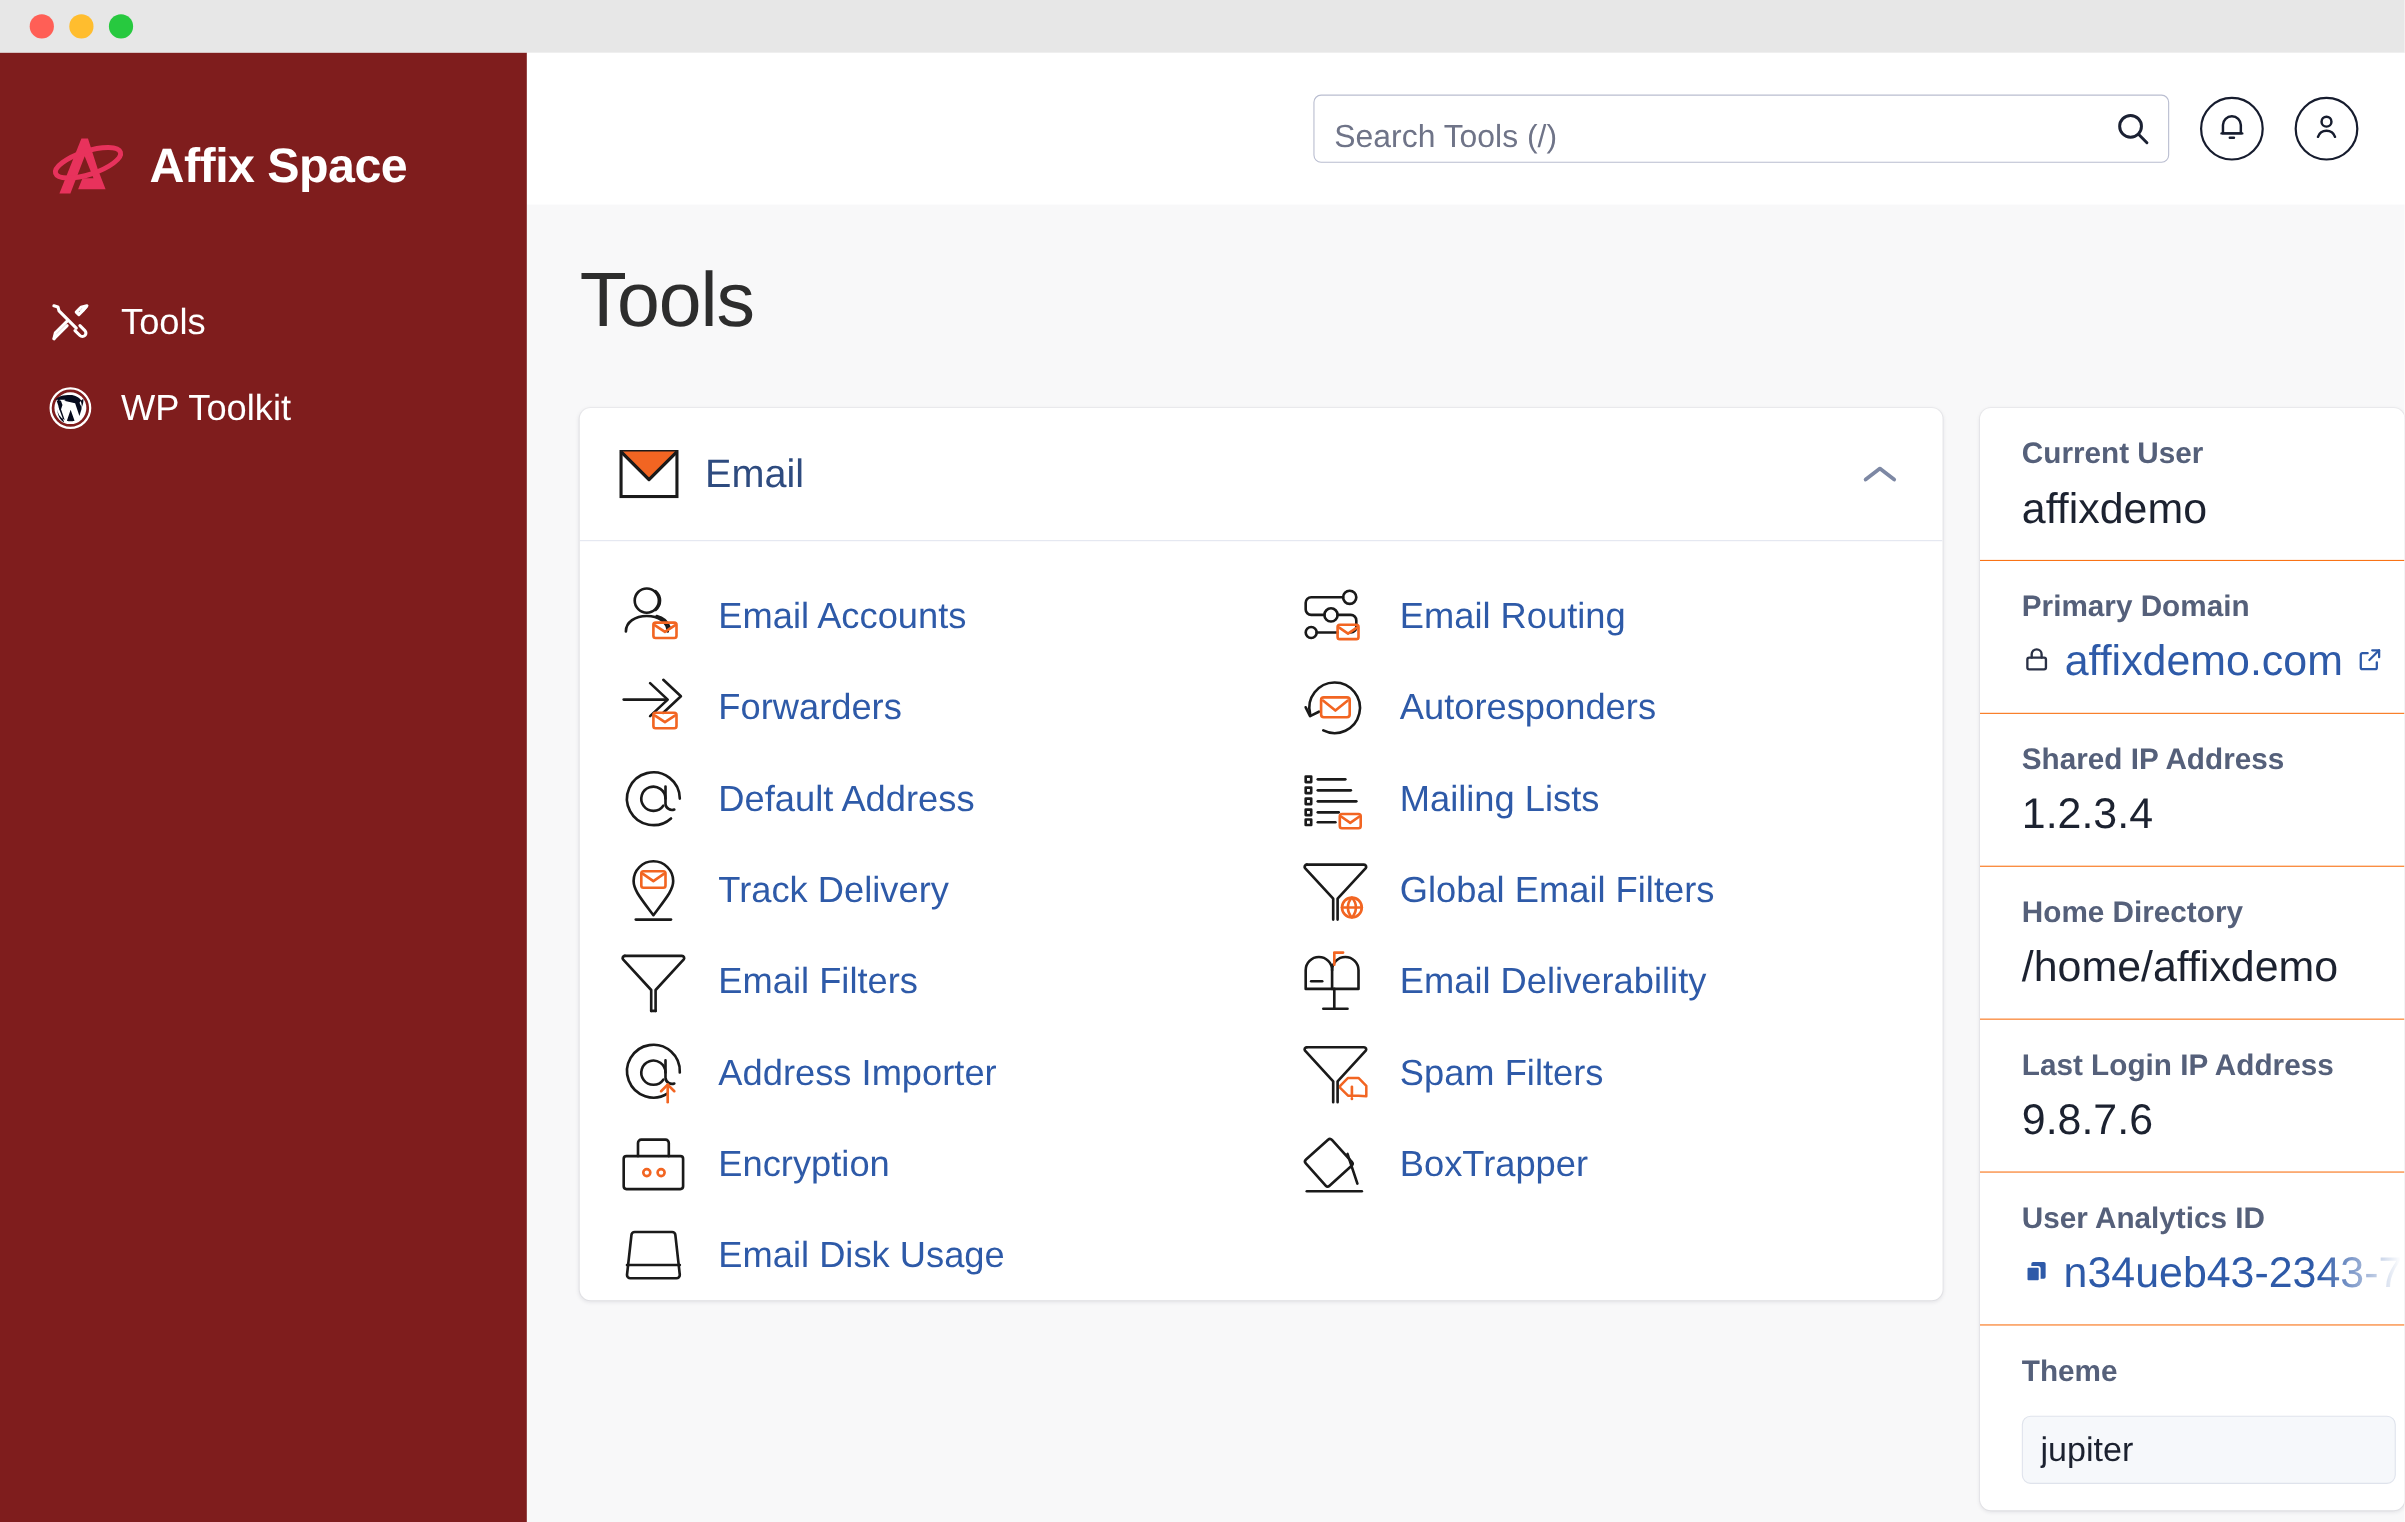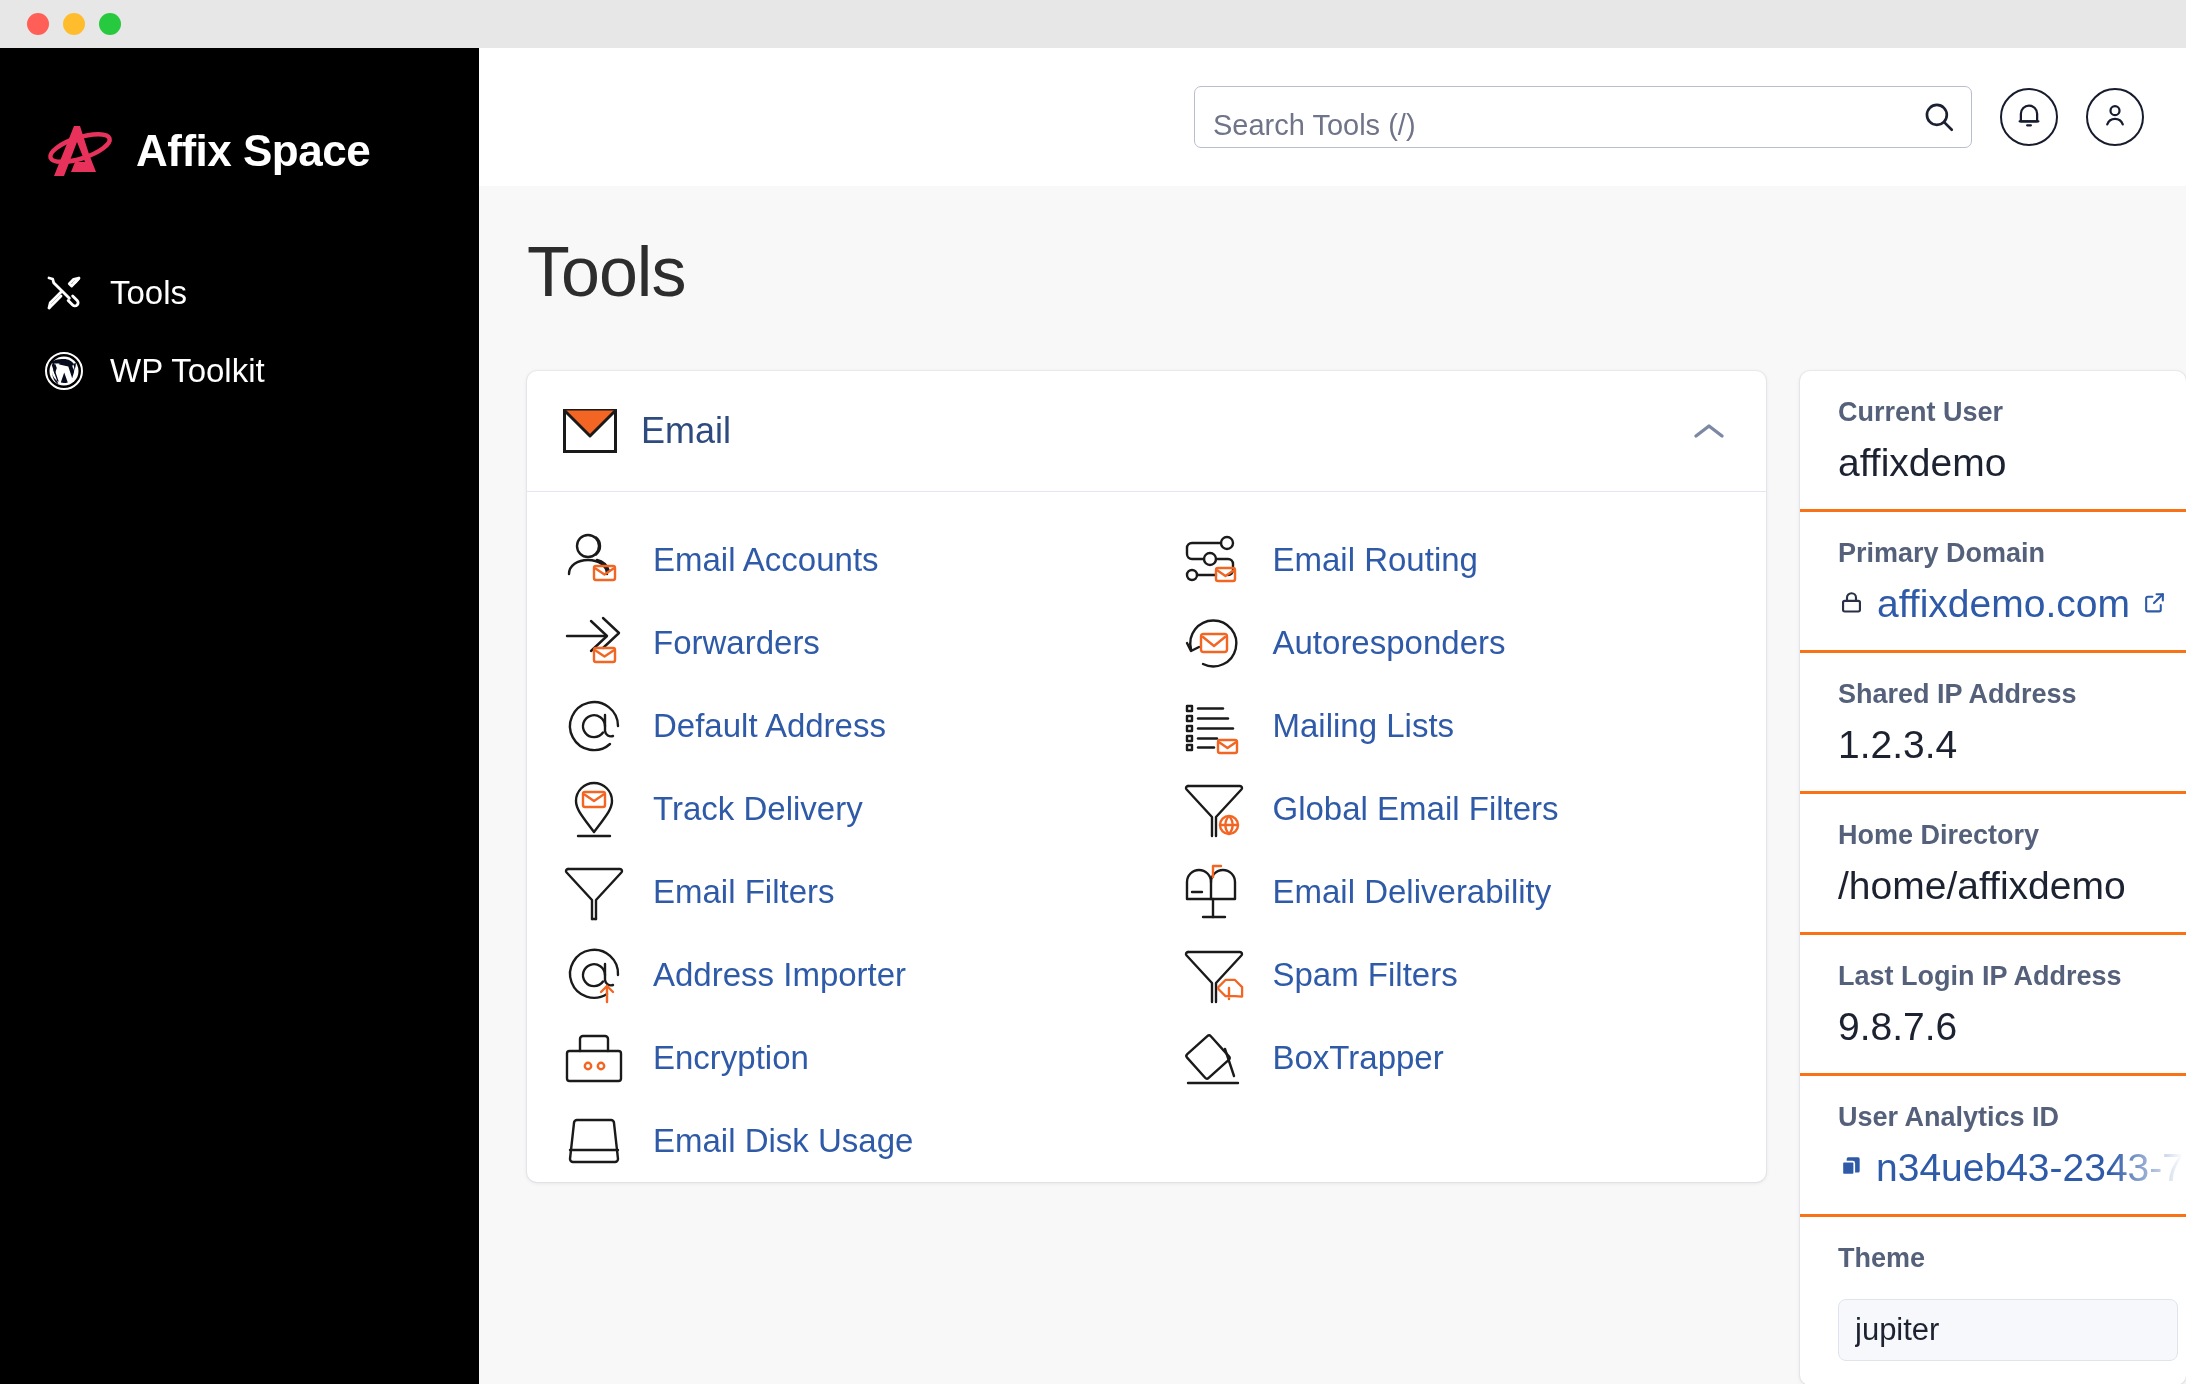--- a/index.html
+++ b/index.html
@@ -17,21 +17,21 @@
     display: flex; align-items: center; gap: 14px; padding-left: 27px;
   }
   .traffic { width: 22px; height: 22px; border-radius: 50%; }
   .tl-red { background: #ff5f56; }
   .tl-yellow { background: #ffbd2e; }
   .tl-green { background: #27c93f; }
 
   
   #sidebar {
     position: absolute; left: 0; top: 48px; width: 479px; height: 1336px;
-    background: #000000;
+    background: #7f1d1d;
     color: #ffffff;
   }
   #brand {
     display: flex; align-items: center; gap: 20px;
     padding: 72px 0 0 44px;
   }
   #brand .logo { width: 72px; height: 62px; flex: none; }
   #brand .brand-name {
     font-size: 44px; font-weight: 700; letter-spacing: -0.5px;
     color: #ffffff; white-space: nowrap;
@@ -133,21 +133,21 @@
     background: #ffffff; border-radius: 10px;
     box-shadow: 0 1px 4px rgba(20,24,45,.10), 0 0 0 1px rgba(20,24,45,.04);
     overflow: hidden;
   }
   #info-title {
     font-size: 33px; font-weight: 700; color: #13233f;
     padding: 38px 0 0 38px; white-space: nowrap;
   }
   .info-row {
     padding: 26px 0 24px 38px;
-    border-bottom: 3px solid #f97316;
+    border-bottom: 1px solid #f97316;
     overflow: hidden;
   }
   .info-row:last-child { border-bottom: none; }
   .info-label {
     font-size: 27px; font-weight: 700; color: #55607a;
     white-space: nowrap; margin-bottom: 13px;
   }
   .info-value {
     font-size: 39px; color: #1c2230; white-space: nowrap;
   }

